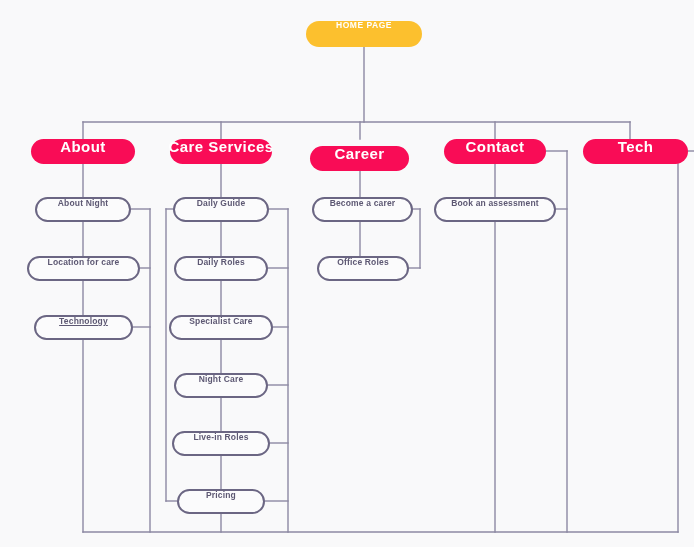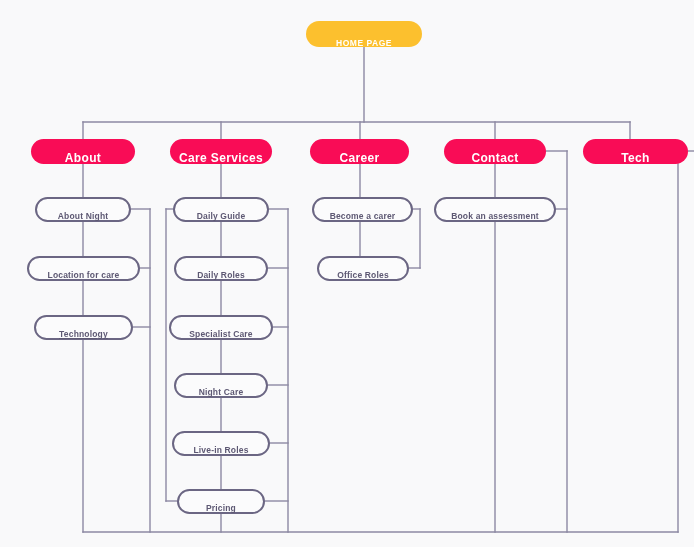--- a/index.html
+++ b/index.html
@@ -25,21 +25,21 @@
     left: 0;
     top: 0;
     width: 694px;
     height: 547px;
     pointer-events: none;
   }
   .node {
     position: absolute;
     box-sizing: border-box;
     display: flex;
-    align-items: flex-end;
+    align-items: flex-start;
     justify-content: center;
     border-radius: 999px;
     white-space: nowrap;
     letter-spacing: 0.02em;
     text-align: center;
   }
   .node-label {
     display: block;
     line-height: 1;
   }
@@ -49,21 +49,21 @@
     font-weight: bold;
     font-size: 8.5px;
     letter-spacing: 0.06em;
     border: none;
     height: 26px;
   }
   .node.section {
     background: #f90c56;
     color: #ffffff;
     font-weight: bold;
-    font-size: 12px;
+    font-size: 15px;
     letter-spacing: 0.03em;
     border: none;
     height: 25px;
   }
   .node.leaf {
     background: #fbfbfc;
     color: #5d5873;
     font-weight: bold;
     font-size: 8.5px;
     border: 2px solid #6b6683;
@@ -142,21 +142,21 @@
       </div>
       <div class="node leaf" style="left: 174px; top: 373px; width: 94px; height: 25px;">
         <span class="node-label">Night Care</span>
       </div>
       <div class="node leaf" style="left: 172px; top: 431px; width: 98px; height: 25px;">
         <span class="node-label">Live-in Roles</span>
       </div>
       <div class="node leaf" style="left: 177px; top: 489px; width: 88px; height: 25px;">
         <span class="node-label">Pricing</span>
       </div>
-      <div class="node section" style="left: 310px; top: 139px; width: 99px; height: 25px;">
+      <div class="node section" style="left: 310px; top: 146px; width: 99px; height: 25px;">
         <span class="node-label">Career</span>
       </div>
       <div class="node leaf" style="left: 312px; top: 197px; width: 101px; height: 25px;">
         <span class="node-label">Become a carer</span>
       </div>
       <div class="node leaf" style="left: 317px; top: 256px; width: 92px; height: 25px;">
         <span class="node-label">Office Roles</span>
       </div>
       <div class="node section" style="left: 444px; top: 139px; width: 102px; height: 25px;">
         <span class="node-label">Contact</span>

